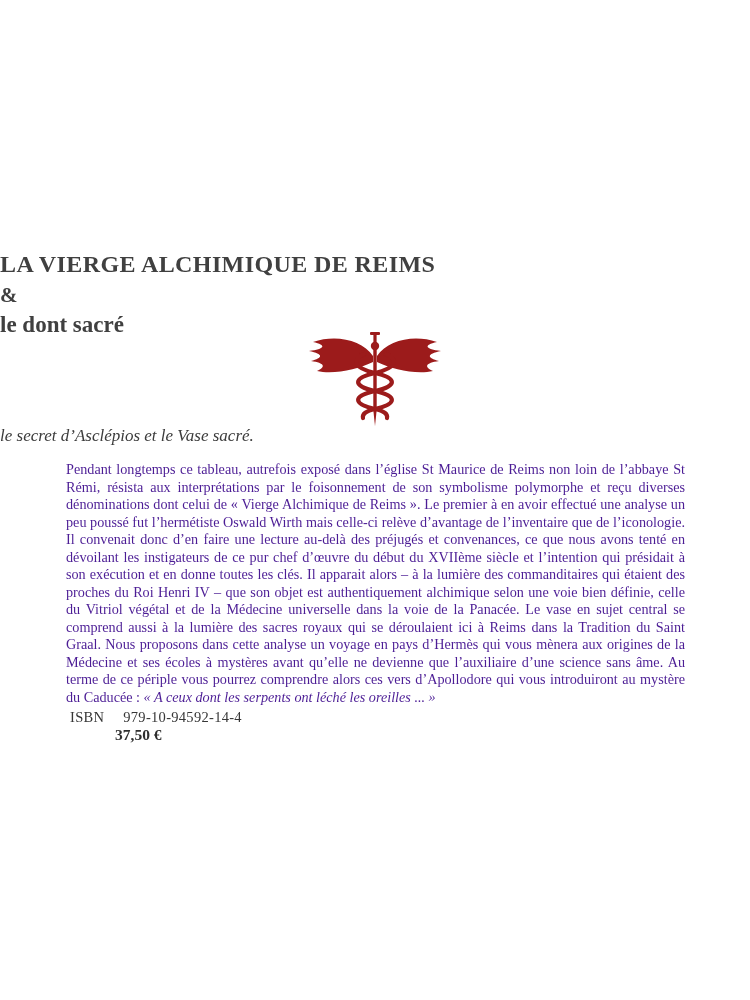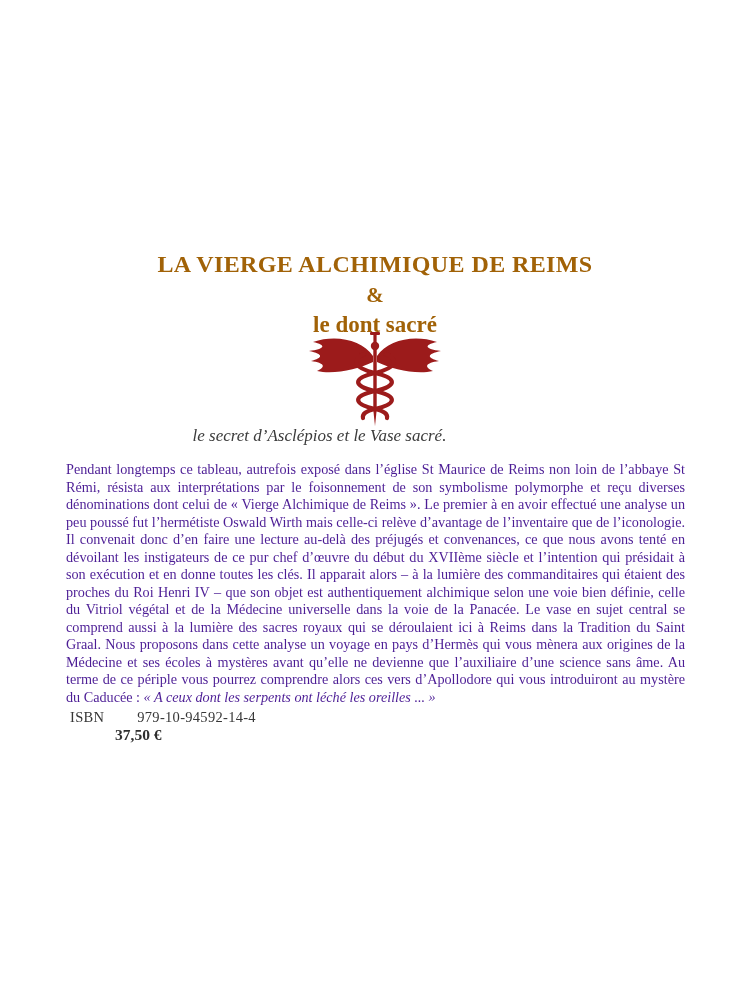--- a/index.html
+++ b/index.html
@@ -5,51 +5,50 @@
   html,body{margin:0;padding:0;background:#ffffff;}
   .page{
     position:relative;
     width:750px;height:1000px;
     background:#ffffff;
     font-family:"Liberation Serif","DejaVu Serif",serif;
     overflow:hidden;
   }
   .header{
     position:absolute;top:252px;left:0;width:750px;
-    text-align:center;color:#a16207;
+    text-align:left;color:#404040;
   }
   .title{
     font-size:24px;font-weight:bold;letter-spacing:0.4px;line-height:1;
   }
   .amp{
     font-size:21px;font-weight:bold;margin-top:9px;line-height:1;
   }
   .subtitle{
     font-size:23px;font-weight:bold;margin-top:7px;line-height:1;
   }
   .caduceus-wrap{
     position:absolute;top:332px;left:50%;transform:translateX(-50%);
     width:150px;height:98px;
   }
   .caption{
     position:absolute;top:426px;left:0;width:639px;
-    text-align:center;
     font-style:italic;font-size:17px;color:#3c3c3c;
   }
   .synopsis{
     position:absolute;top:461px;left:66px;width:619px;
     font-size:14.2px;line-height:17.5px;
     text-align:justify;color:#4c1d95;
   }
   .synopsis .quote{font-style:italic;}
   .isbn-row{
     position:absolute;top:709px;left:70px;
     font-size:14.5px;color:#363636;letter-spacing:0.3px;
   }
-  .isbn-row .num{margin-left:33px;}
+  .isbn-row .num{margin-left:19px;}
   .price{
     position:absolute;top:726px;left:115px;
     font-size:15.5px;font-weight:bold;color:#2e2e2e;text-align:center;
   }
 </style>
 </head>
 <body>
 
 <div class="page">
 

